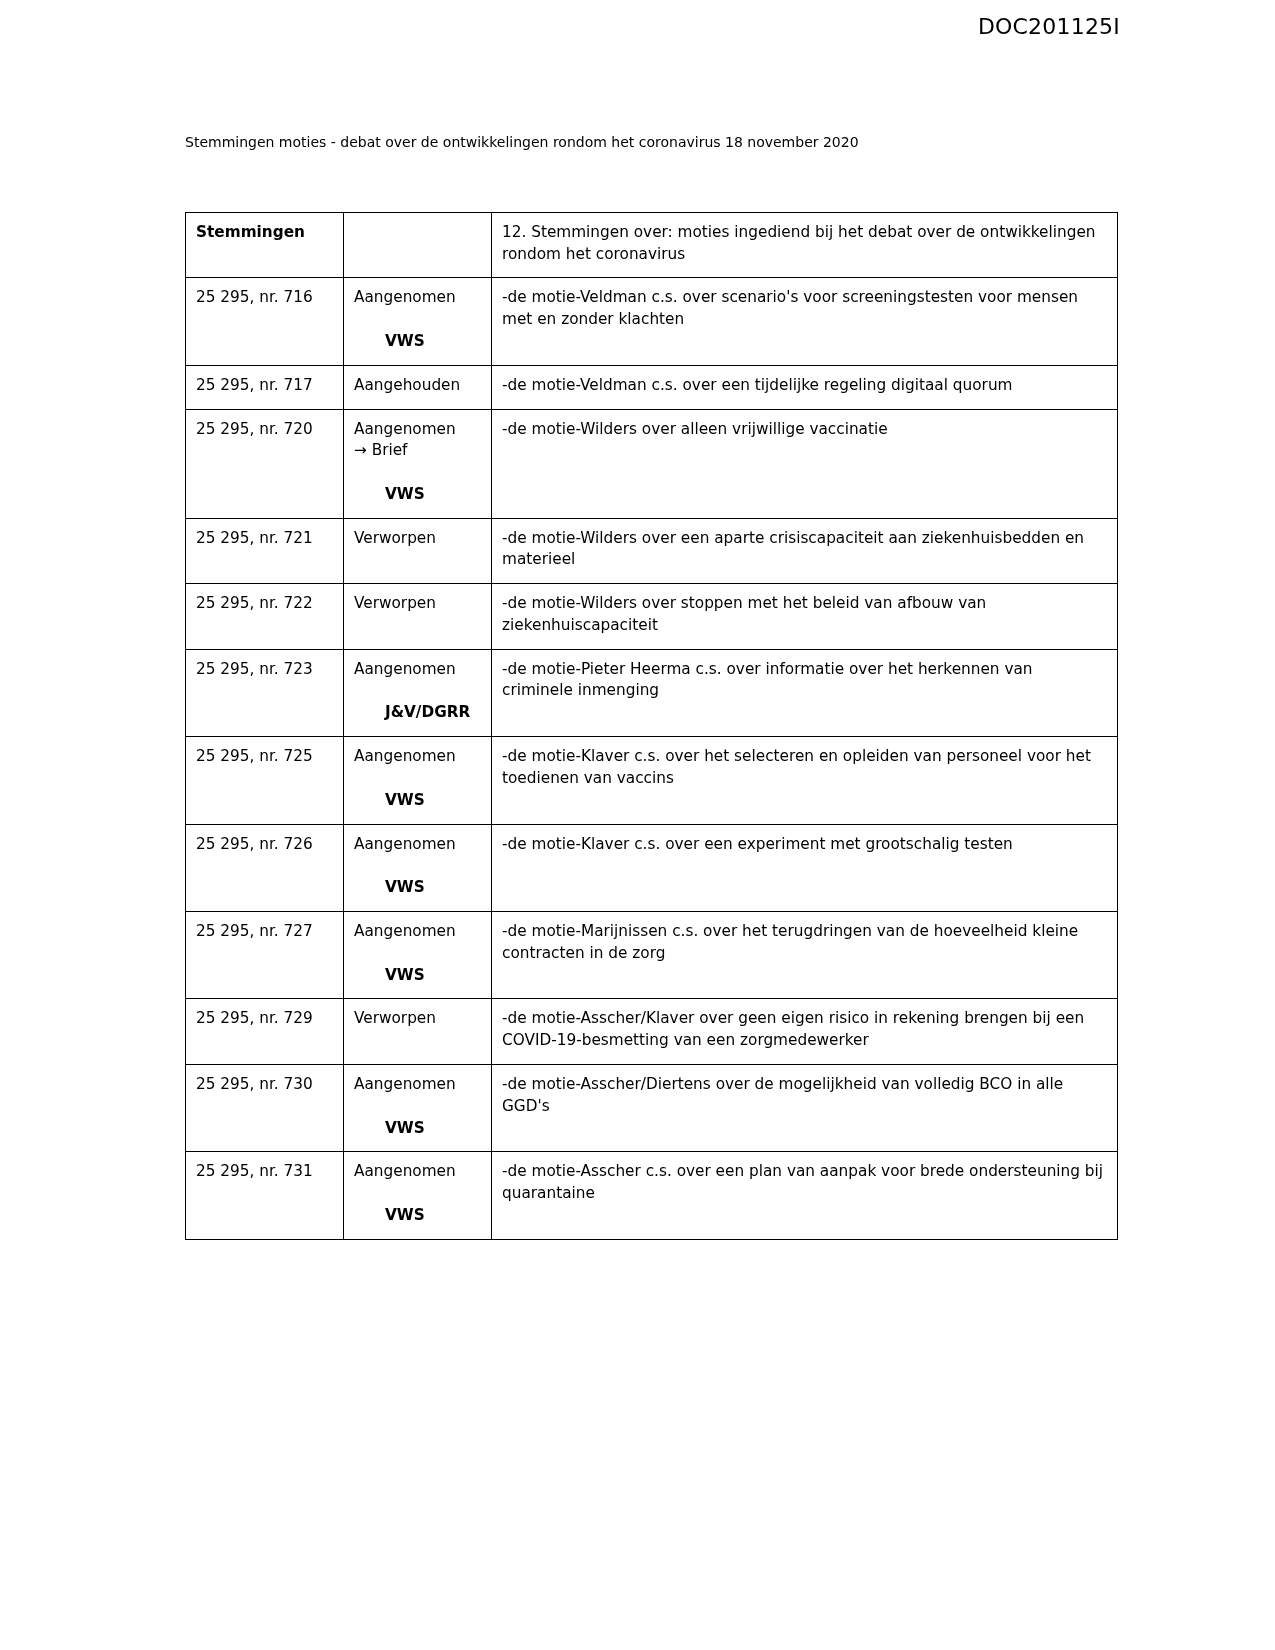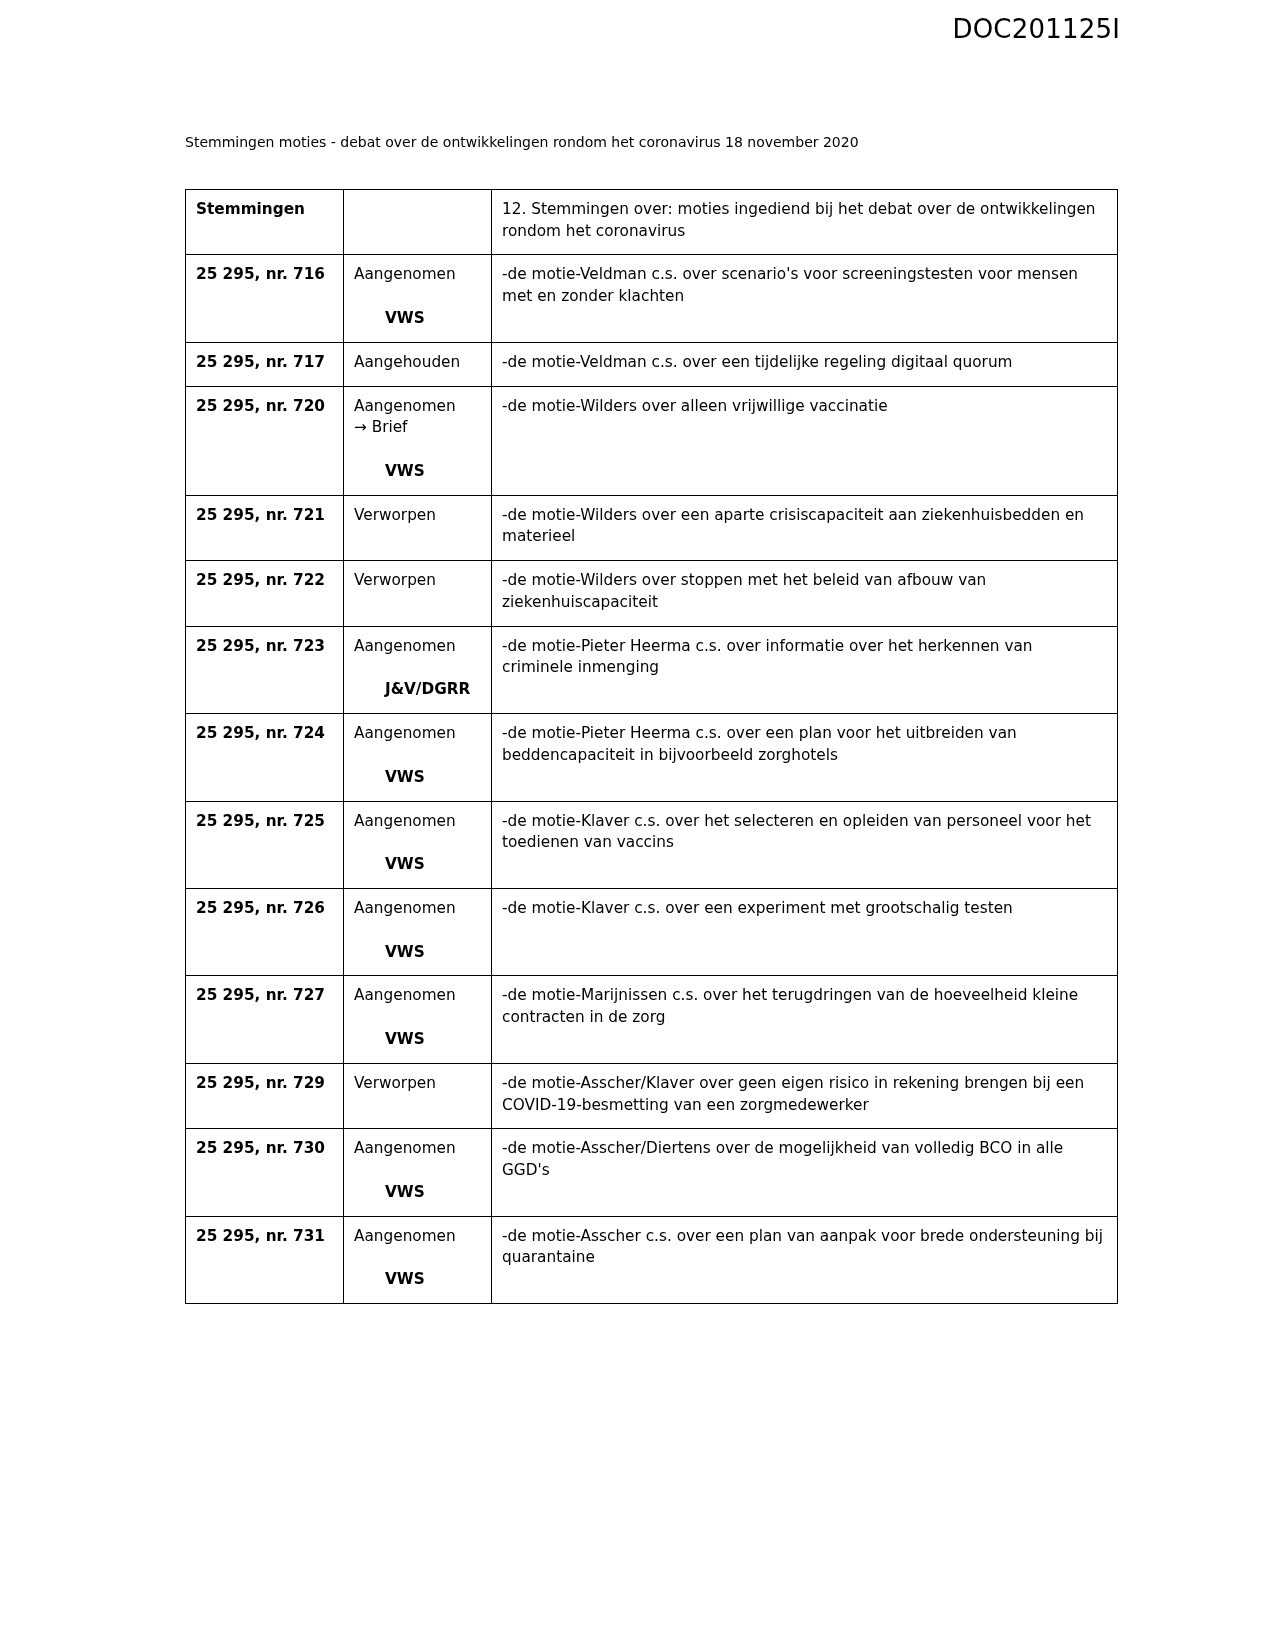--- a/index.html
+++ b/index.html
@@ -18,55 +18,55 @@
   .page {
     position: relative;
     width: 1275px;
     height: 1650px;
     box-sizing: border-box;
   }
   .doc-code {
     position: absolute;
     top: 14px;
     right: 155px;
-    font-size: 26px;
+    font-size: 22px;
     letter-spacing: 0.2px;
     font-family: "DejaVu Sans", sans-serif;
   }
   .subtitle {
     position: absolute;
     top: 134px;
     left: 185px;
     font-size: 14px;
     white-space: nowrap;
   }
   .table-wrap {
     position: absolute;
-    top: 189px;
+    top: 212px;
     left: 185px;
     width: 932px;
   }
   table.votes {
     border-collapse: collapse;
     width: 932px;
     table-layout: fixed;
   }
   table.votes td {
     border: 1px solid #000000;
     vertical-align: top;
     padding: 9px 10px 12px 10px;
     font-size: 15.3px;
     line-height: 1.42;
   }
   col.c1 { width: 158px; }
   col.c2 { width: 148px; }
   col.c3 { width: 626px; }
 
   .cell-id {
-    font-weight: bold;
+    font-weight: normal;
   }
   .cell-status .status-line { }
   .cell-status .dept {
     font-weight: bold;
     margin-top: 22px;
     margin-left: 31px;
   }
   .cell-status .arrow-line {
     margin-top: 0;
   }
@@ -146,28 +146,20 @@
 
         <tr>
           <td class="cell-id">25 295, nr. 723</td>
           <td class="cell-status">
             <div class="status-line">Aangenomen</div>
             <div class="dept">J&amp;V/DGRR</div>
           </td>
           <td class="desc">-de motie-Pieter Heerma c.s. over informatie over het herkennen van criminele inmenging</td>
         </tr>
 
-        <tr>
-          <td class="cell-id">25 295, nr. 724</td>
-          <td class="cell-status">
-            <div class="status-line">Aangenomen</div>
-            <div class="dept">VWS</div>
-          </td>
-          <td class="desc">-de motie-Pieter Heerma c.s. over een plan voor het uitbreiden van beddencapaciteit in bijvoorbeeld zorghotels</td>
-        </tr>
 
         <tr>
           <td class="cell-id">25 295, nr. 725</td>
           <td class="cell-status">
             <div class="status-line">Aangenomen</div>
             <div class="dept">VWS</div>
           </td>
           <td class="desc">-de motie-Klaver c.s. over het selecteren en opleiden van personeel voor het toedienen van vaccins</td>
         </tr>
 

